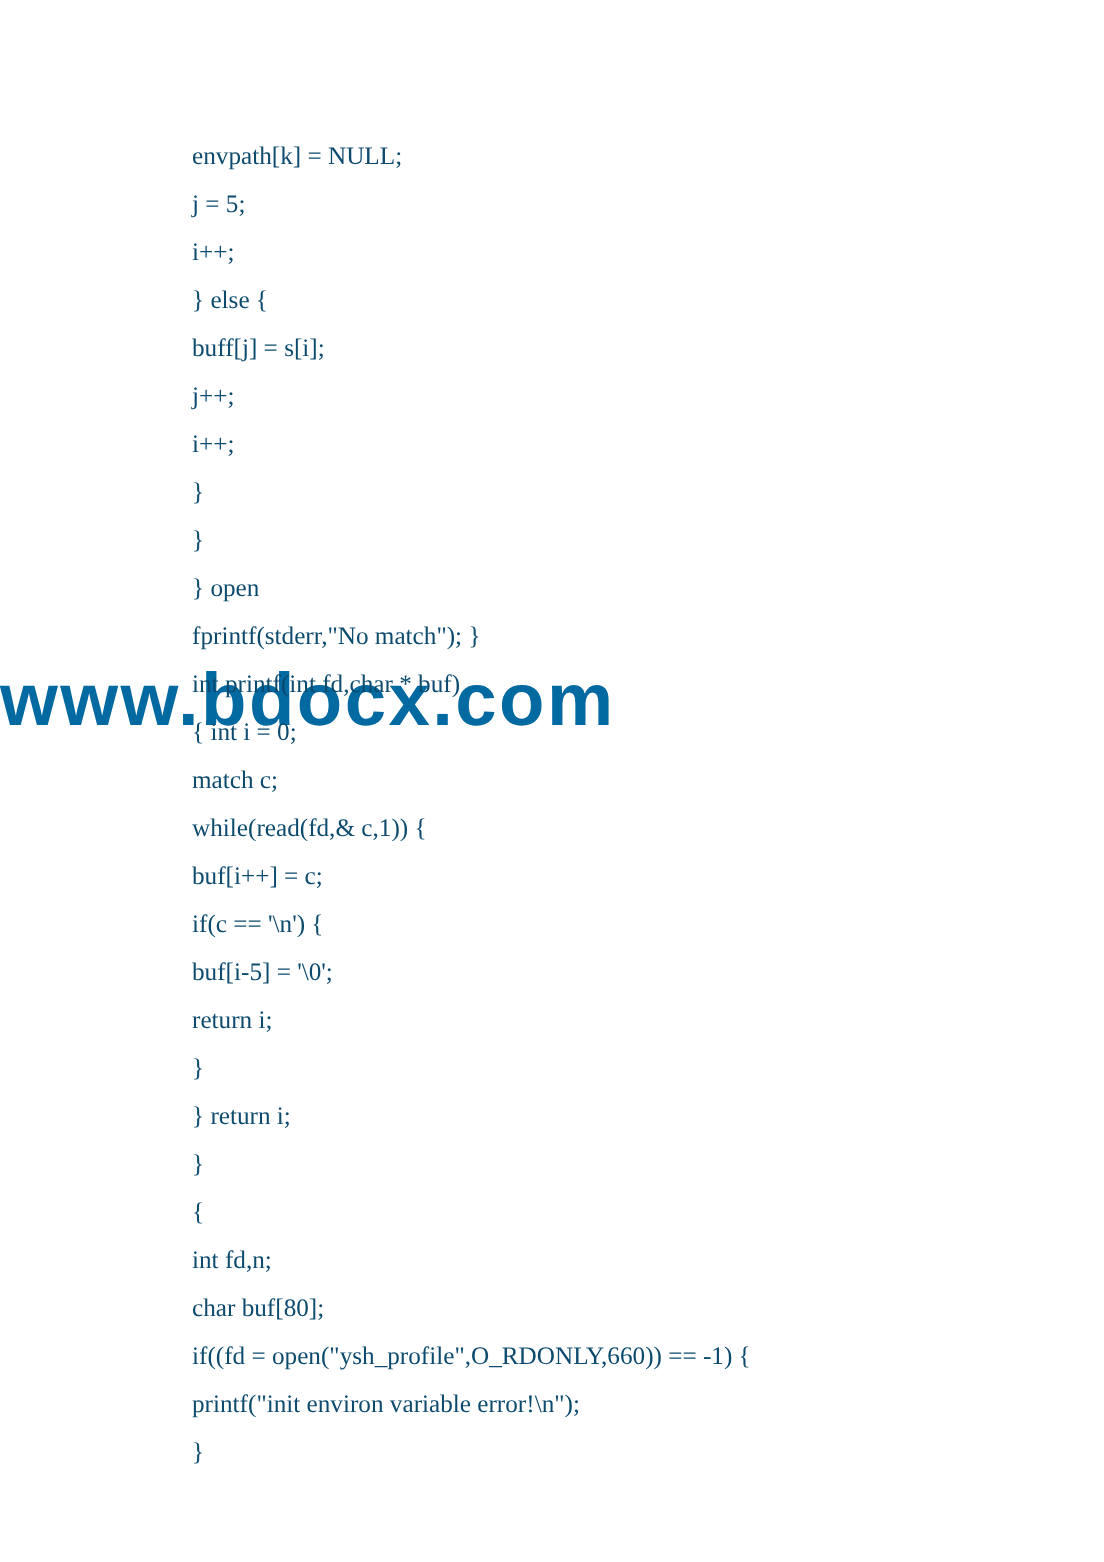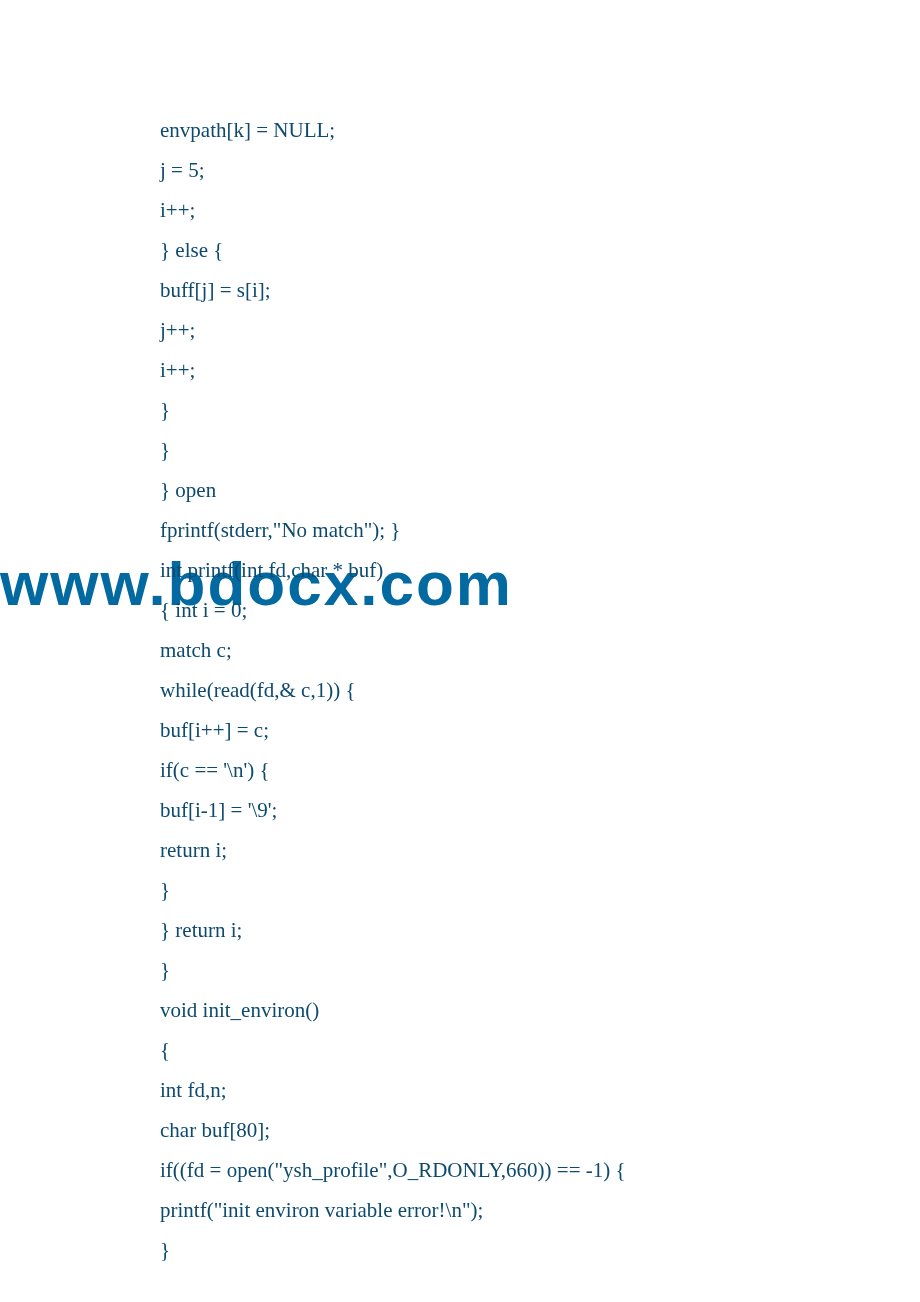--- a/index.html
+++ b/index.html
@@ -59,26 +59,25 @@
   <div class="code-line">}</div>
   <div class="code-line">}</div>
   <div class="code-line">} open</div>
   <div class="code-line">fprintf(stderr,"No match"); }</div>
   <div class="code-line">int printf(int fd,char * buf)</div>
   <div class="code-line">{ int i = 0;</div>
   <div class="code-line">match c;</div>
   <div class="code-line">while(read(fd,&amp; c,1)) {</div>
   <div class="code-line">buf[i++] = c;</div>
   <div class="code-line">if(c == '\n') {</div>
-  <div class="code-line">buf[i-1] = '\9';</div>
+  <div class="code-line">buf[i-5] = '\0';</div>
   <div class="code-line">return i;</div>
   <div class="code-line">}</div>
   <div class="code-line">} return i;</div>
   <div class="code-line">}</div>
-  <div class="code-line">void init_environ()</div>
   <div class="code-line">{</div>
   <div class="code-line">int fd,n;</div>
   <div class="code-line">char buf[80];</div>
   <div class="code-line">if((fd = open("ysh_profile",O_RDONLY,660)) == -1) {</div>
   <div class="code-line">printf("init environ variable error!\n");</div>
   <div class="code-line">}</div>
 
 </div>
 
 </body></html>

